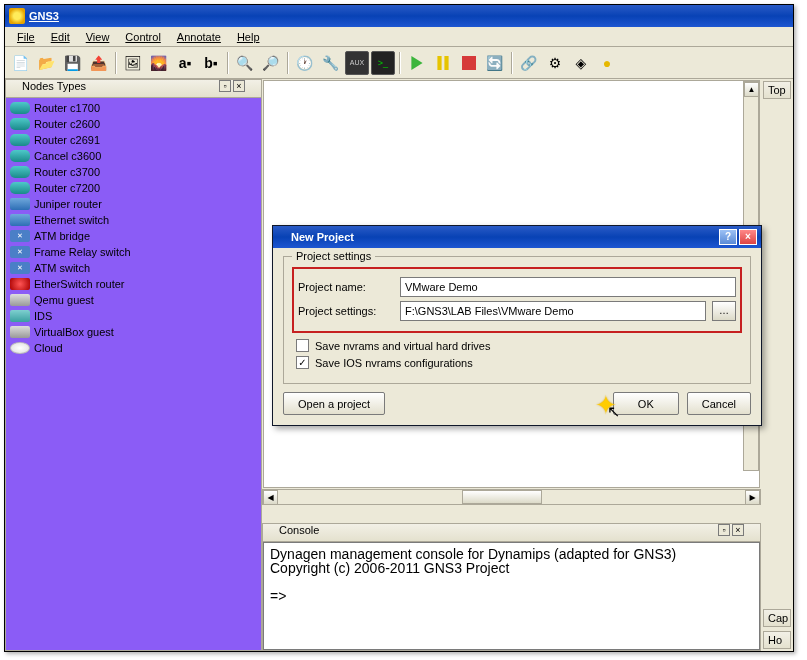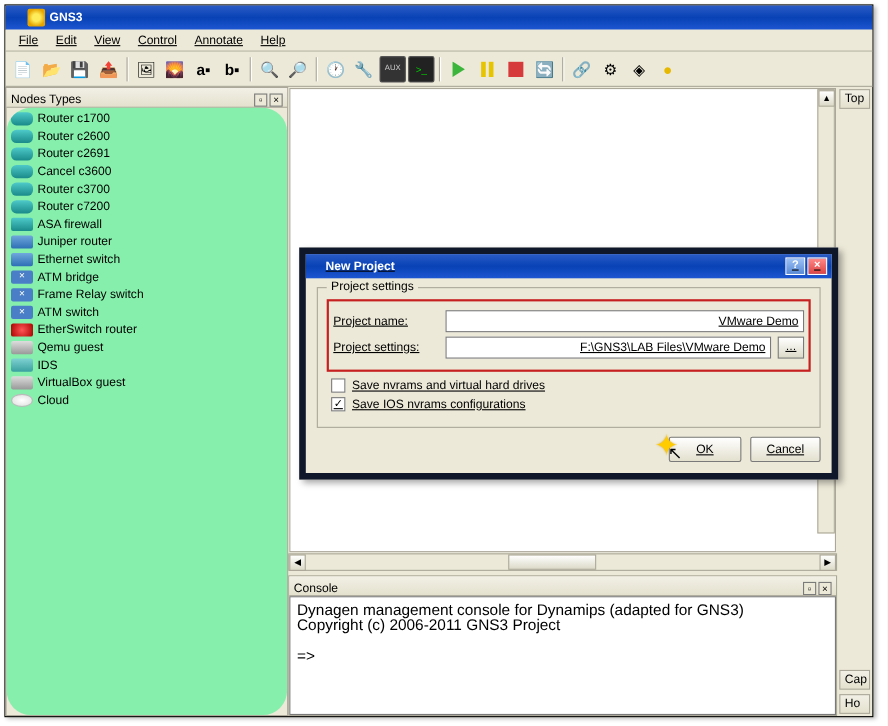--- a/index.html
+++ b/index.html
@@ -1,63 +1,63 @@
 <!DOCTYPE html>
 <html><head>
 <meta charset="utf-8">
 <style>
 * { box-sizing: border-box; margin: 0; padding: 0; }
 body { font-family: Tahoma, Arial, sans-serif; font-size: 11px; background: #fff; width: 807px; height: 660px; overflow: hidden; position: relative; }
 .window { border: 1px solid #000; width: 790px; height: 648px; margin: 4px; background: #ece9d8; display: flex; flex-direction: column; box-shadow: 2px 2px 4px rgba(0,0,0,0.3); }
-.titlebar { height: 22px; background: linear-gradient(to bottom, #2a5bc6, #0842b5 50%, #1d56d1); color: #fff; display: flex; align-items: center; padding: 0 20px; font-weight: bold; }
+.titlebar { height: 22px; background: linear-gradient(to bottom, #2a5bc6, #0842b5 50%, #1d56d1); color: #fff; display: flex; align-items: center; padding: 0 4px; font-weight: bold; text-decoration: underline; }
 .titlebar .icon-slot { width: 16px; height: 16px; margin-right: 4px; background: radial-gradient(circle, #ffec5a 30%, #e6a400 70%); border-radius: 2px; }
 .menubar { height: 20px; background: #ece9d8; display: flex; align-items: center; padding: 0 4px; border-bottom: 1px solid #aca899; }
 .menubar span { padding: 2px 8px; text-decoration: underline; }
 .toolbar { height: 32px; background: #ece9d8; display: flex; align-items: center; padding: 2px 4px; gap: 2px; border-bottom: 1px solid #aca899; }
 .tbtn { width: 24px; height: 24px; border: 1px solid transparent; display: flex; align-items: center; justify-content: center; font-size: 14px; border-radius: 2px; }
 .sep { width: 2px; height: 22px; border-left: 1px solid #aca899; border-right: 1px solid #fff; margin: 0 2px; }
 .content { flex: 1; display: flex; overflow: hidden; }
 .panel { background: #ece9d8; border: 1px solid #aca899; display: flex; flex-direction: column; }
-.panel-header { height: 18px; background: linear-gradient(to bottom, #f2f0e6, #e4e1ce); border-bottom: 1px solid #aca899; display: flex; align-items: flex-end; padding: 0 4px; font-size: 11px; gap: 15px; }
+.panel-header { height: 18px; background: linear-gradient(to bottom, #f2f0e6, #e4e1ce); border-bottom: 1px solid #aca899; display: flex; align-items: flex-start; padding: 0 16px; font-size: 11px; gap: 15px; }
 .panel-header .ctrls { margin-left: auto; display: flex; gap: 2px; }
 .panel-header .pc { width: 12px; height: 12px; border: 1px solid #7a7a7a; font-size: 9px; line-height: 10px; text-align: center; background: #ece9d8; }
 .left-panel { width: 257px; }
-.node-list { flex: 1; background: #86efac; overflow-y: auto; font-size: 11px; padding: 2px; border-radius: 22px; }
+.node-list { flex: 1; background: #8b5cf6; overflow-y: auto; font-size: 11px; padding: 2px; }
 .node-item { display: flex; align-items: center; gap: 4px; height: 16px; padding: 0 2px; }
 .node-icon { width: 20px; height: 12px; border-radius: 5px; flex-shrink: 0; }
 .router-ic { background: linear-gradient(to bottom, #4ec9c9, #1a8a8a); }
 .fire-ic { background: linear-gradient(to bottom, #4ec9c9, #1a8a8a); border-radius: 2px; }
 .switch-ic { background: linear-gradient(to bottom, #6fa8dc, #2d6eb5); border-radius: 2px; }
 .atm-ic { background: #4a7fc7; border-radius: 2px; color: #fff; font-size: 7px; text-align: center; line-height: 12px; }
 .eswitch-ic { background: radial-gradient(circle, #f55, #a00); border-radius: 2px; }
 .ids-ic { background: linear-gradient(to bottom, #7ed0d0, #3aa0a0); border-radius: 2px; }
 .guest-ic { background: linear-gradient(to bottom, #ddd, #999); border-radius: 2px; }
 .cloud-ic { background: radial-gradient(ellipse, #fff, #ddd); border-radius: 50%; border: 1px solid #bbb; }
 .main-area { flex: 1; display: flex; flex-direction: column; }
 .canvas { flex: 1; background: #fff; border: 1px solid #aca899; margin: 1px; position: relative; overflow: hidden; }
 .scrollbar-h { height: 16px; background: #ece9d8; border: 1px solid #aca899; display: flex; position: relative; }
 .scrollbar-v { width: 16px; background: #ece9d8; border: 1px solid #aca899; position: absolute; right: 0; top: 0; bottom: 16px; }
 .sb-btn { width: 15px; height: 15px; background: linear-gradient(to bottom, #fff, #dcdac8); border: 1px solid #aca899; font-size: 8px; text-align: center; line-height: 13px; }
 .sb-thumb-h { position: absolute; left: 40%; width: 80px; height: 14px; top: 0; background: linear-gradient(to bottom, #fff, #dcdac8); border: 1px solid #aca899; }
 .right-strip { width: 32px; display: flex; flex-direction: column; gap: 4px; padding: 2px; }
 .right-tab { background: linear-gradient(to bottom, #f2f0e6, #e4e1ce); border: 1px solid #aca899; padding: 2px 4px; font-size: 11px; overflow: hidden; white-space: nowrap; }
-.console-panel { height: 128px; margin-top: 4px; }
+.console-panel { height: 128px; margin-top: 18px; }
 .console-body { flex: 1; background: #fff; border: 1px solid #7a7a7a; padding: 4px 6px; font-size: 14px; line-height: 14px; overflow: auto; }
-.dialog { position: absolute; left: 272px; top: 225px; width: 490px; background: #ece9d8; border: 6px solid #0f172a; box-shadow: 3px 3px 6px rgba(0,0,0,0.35); text-decoration: underline; }
+.dialog { position: absolute; left: 272px; top: 225px; width: 490px; background: #ece9d8; border: 1px solid #0f172a; box-shadow: 3px 3px 6px rgba(0,0,0,0.35); }
 .dlg-title { height: 22px; background: linear-gradient(to bottom, #2a5bc6, #0842b5 50%, #1d56d1); color: #fff; display: flex; align-items: center; padding: 0 4px; font-weight: bold; }
 .dlg-title .spacer { flex: 1; }
 .dlg-title .dc { width: 18px; height: 16px; background: linear-gradient(to bottom, #f88, #d44); border: 1px solid #fff; margin-left: 2px; text-align: center; font-size: 10px; line-height: 14px; color: #fff; }
 .dlg-title .dh { background: linear-gradient(to bottom, #9cc1f5, #5a8ad6); }
 .dlg-body { padding: 8px 10px 10px; }
 .fieldset { border: 1px solid #aca899; padding: 8px 8px 10px; margin-bottom: 8px; position: relative; }
 .fieldset-legend { position: absolute; top: -7px; left: 8px; background: #ece9d8; padding: 0 4px; font-size: 11px; }
 .highlight-box { border: 2px solid #c62020; padding: 4px 4px 6px; margin: 2px 0 6px; }
 .form-row { display: flex; align-items: center; margin: 4px 0; gap: 6px; }
 .form-label { width: 96px; font-size: 11px; }
-.text-input { flex: 1; height: 20px; border: 1px solid #7a7a7a; background: #fff; padding: 0 4px; font-size: 11px; text-align: right; }
+.text-input { flex: 1; height: 20px; border: 1px solid #7a7a7a; background: #fff; padding: 0 4px; font-size: 11px; }
 .browse-btn { width: 24px; height: 20px; border: 1px solid #7a7a7a; background: linear-gradient(to bottom, #fff, #dcdac8); font-size: 10px; text-align: center; line-height: 17px; }
 .checkbox-row { display: flex; align-items: flex-end; gap: 6px; margin: 4px 0 4px 4px; font-size: 11px; }
 .chk { width: 13px; height: 13px; border: 1px solid #7a7a7a; background: #fff; text-align: center; font-size: 10px; line-height: 11px; }
 .dlg-buttons { display: flex; align-items: center; margin-top: 6px; }
 .btn { height: 23px; padding: 0 14px; border: 1px solid #7a7a7a; background: linear-gradient(to bottom, #fff, #e3e0ce); font-size: 11px; border-radius: 2px; display: flex; align-items: center; }
 .cursor-star { position: absolute; left: 595px; top: 390px; pointer-events: none; }
 .star { color: #ffcc00; font-size: 26px; text-shadow: 0 0 2px #d49a00; }
 .arrow { position: absolute; left: 12px; top: 12px; font-size: 16px; color: #000; }
 svg.play { fill: #3cb53c; }
 svg.pause rect { fill: #e6c400; }
@@ -152,24 +152,20 @@
           </div>
           <div class="node-item">
             <div class="node-icon router-ic"></div>
             <span>Router c3700</span>
           </div>
           <div class="node-item">
             <div class="node-icon router-ic"></div>
             <span>Router c7200</span>
           </div>
           <div class="node-item">
-            <div class="node-icon fire-ic"></div>
-            <span>ASA firewall</span>
-          </div>
-          <div class="node-item">
             <div class="node-icon switch-ic"></div>
             <span>Juniper router</span>
           </div>
           <div class="node-item">
             <div class="node-icon switch-ic"></div>
             <span>Ethernet switch</span>
           </div>
           <div class="node-item">
             <div class="node-icon atm-ic">✕</div>
             <span>ATM bridge</span>
@@ -268,20 +264,21 @@
       <div class="checkbox-row">
         <div class="chk"></div>
         <span>Save nvrams and virtual hard drives</span>
       </div>
       <div class="checkbox-row">
         <div class="chk">✓</div>
         <span>Save IOS nvrams configurations</span>
       </div>
     </div>
     <div class="dlg-buttons">
+      <div class="btn">Open a project</div>
       <div style="flex:1"></div>
       <div class="btn" style="margin-right:8px;padding:0 24px;">OK</div>
       <div class="btn">Cancel</div>
     </div>
   </div>
 </div>
 
 <div class="cursor-star">
   <span class="star">✦</span>
   <span class="arrow">↖</span>

